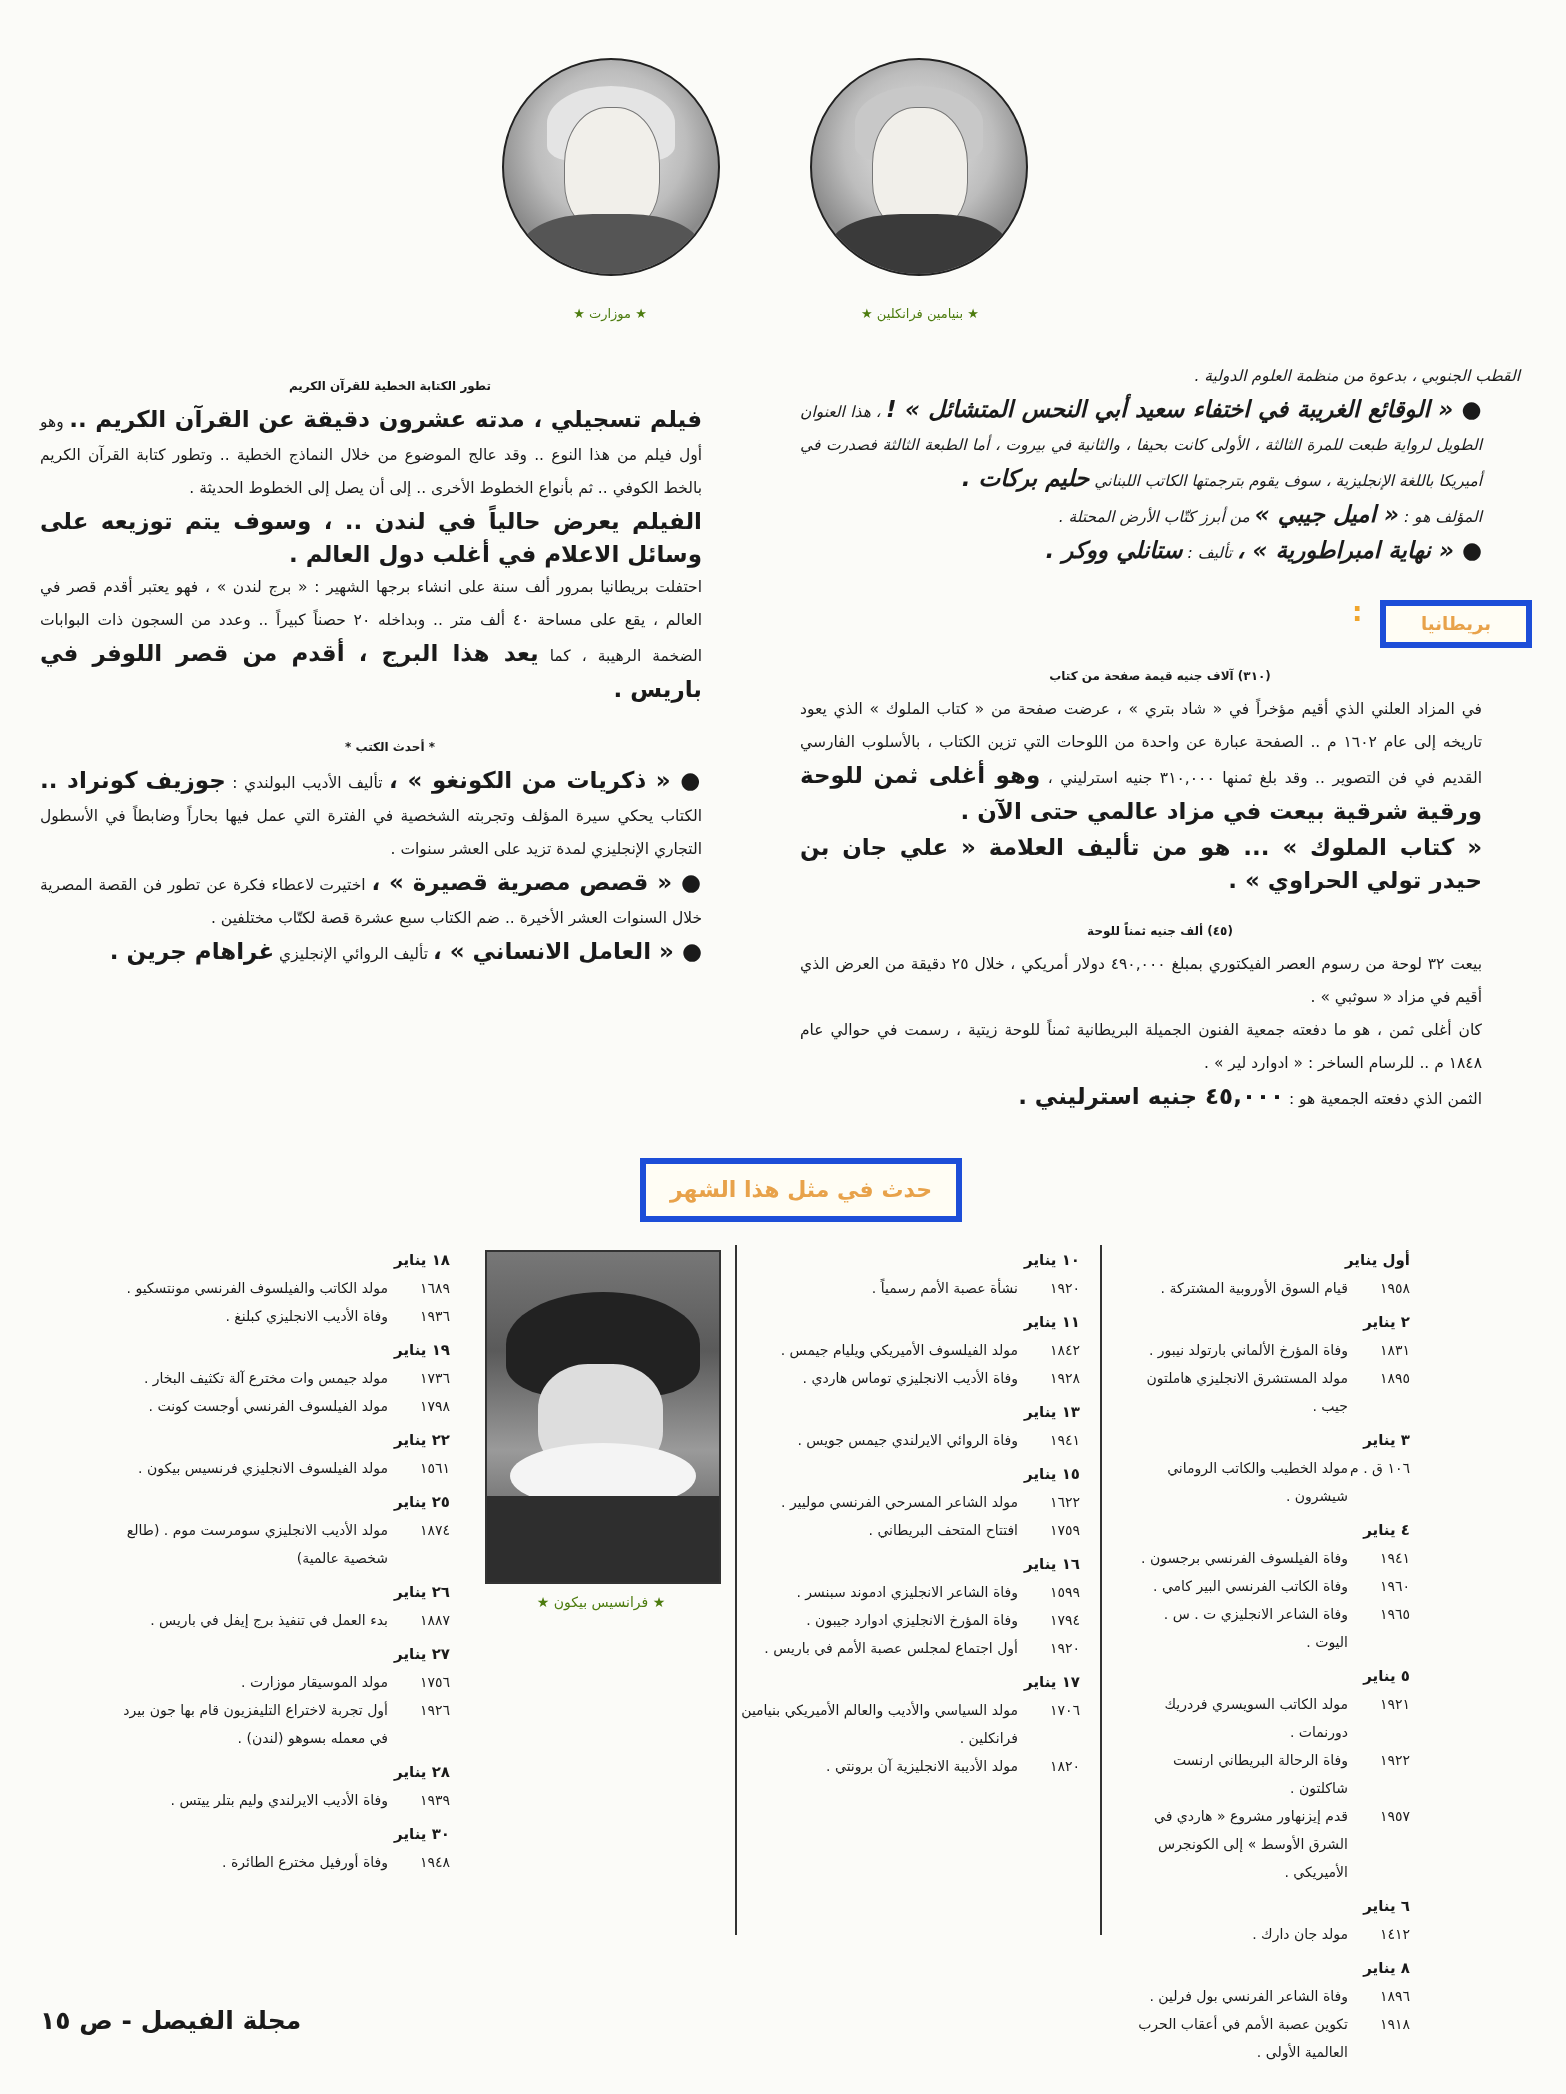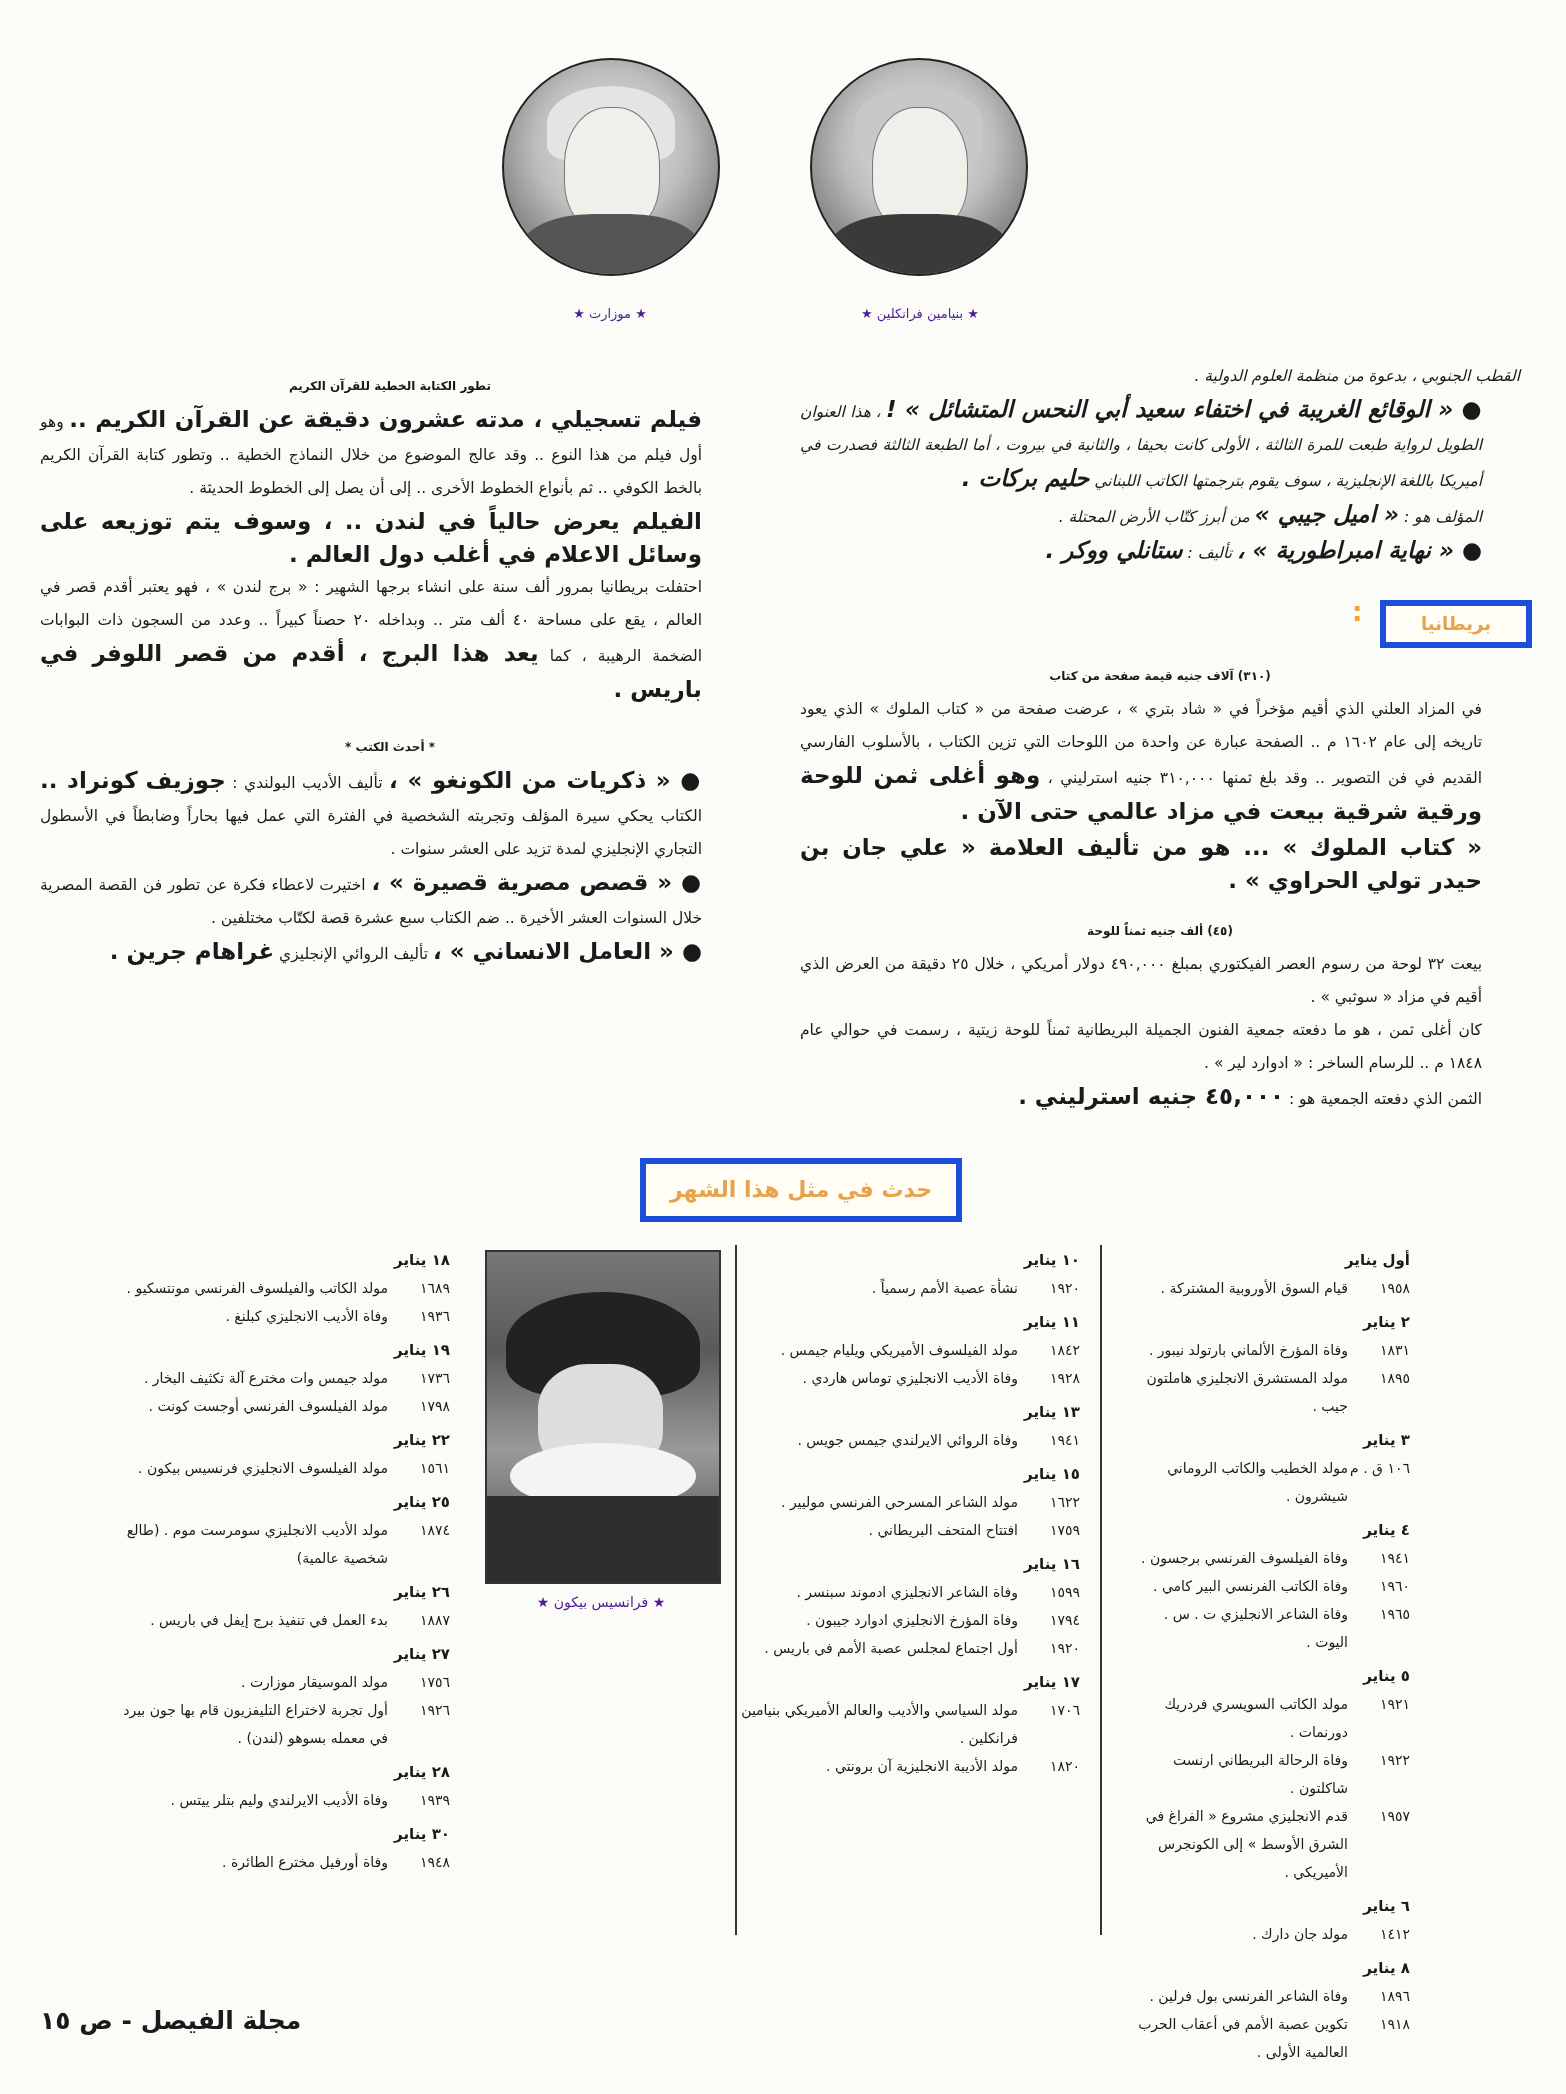--- a/index.html
+++ b/index.html
@@ -8,21 +8,21 @@
     font-family:"DejaVu Sans", sans-serif; color:#1a1a1a; direction:rtl;
   }
   .abs { position:absolute; }
   .portrait {
     border-radius:50%; border:2px solid #222; background:radial-gradient(circle at 50% 40%, #e8e8e8 0%, #bdbdbd 45%, #8a8a8a 70%, #d9d9d9 100%);
     overflow:hidden;
   }
   .portrait .face { position:absolute; left:28%; top:22%; width:44%; height:58%; border-radius:45% 45% 40% 40%; background:#f1efea; border:1px solid #777; }
   .portrait .hair { position:absolute; left:20%; top:12%; width:60%; height:35%; border-radius:50% 50% 20% 20%; background:#c8c8c8; }
   .portrait .coat { position:absolute; left:8%; top:72%; width:84%; height:40%; border-radius:40% 40% 0 0; background:#3a3a3a; }
-  .caption { font-size:13px; color:#4c1d95; text-align:center; }
+  .caption { font-size:13px; color:#4d7c0f; text-align:center; }
   .col { position:absolute; font-size:15.5px; line-height:33px; text-align:justify; }
   .col p { margin:0; }
   .h { font-weight:bold; font-size:12px; text-align:center; margin:0 0 6px 0; }
   .b { font-weight:bold; font-size:23px; }
   .indent { padding-right:38px; }
   .banner {
     position:absolute; border:6px solid #1d4ed8; background:#fffdf4; color:#e8a24a;
     font-size:22px; text-align:center; letter-spacing:2px; font-weight:bold;
   }
   .dots { position:absolute; color:#f0a52c; font-size:26px; font-weight:bold; line-height:13px; }
@@ -129,21 +129,21 @@
     <div class="ev-row">
       <span class="ev-year">١٩٢١</span>
       <span class="ev-text">مولد الكاتب السويسري فردريك دورنمات .</span>
     </div>
     <div class="ev-row">
       <span class="ev-year">١٩٢٢</span>
       <span class="ev-text">وفاة الرحالة البريطاني ارنست شاكلتون .</span>
     </div>
     <div class="ev-row">
       <span class="ev-year">١٩٥٧</span>
-      <span class="ev-text">قدم الانجليزي مشروع « الفراغ في الشرق الأوسط » إلى الكونجرس الأميريكي .</span>
+      <span class="ev-text">قدم إيزنهاور مشروع « هاردي في الشرق الأوسط » إلى الكونجرس الأميريكي .</span>
     </div>
     <div class="ev-date">٦ يناير</div>
     <div class="ev-row">
       <span class="ev-year">١٤١٢</span>
       <span class="ev-text">مولد جان دارك .</span>
     </div>
     <div class="ev-date">٨ يناير</div>
     <div class="ev-row">
       <span class="ev-year">١٨٩٦</span>
       <span class="ev-text">وفاة الشاعر الفرنسي بول فرلين .</span>

